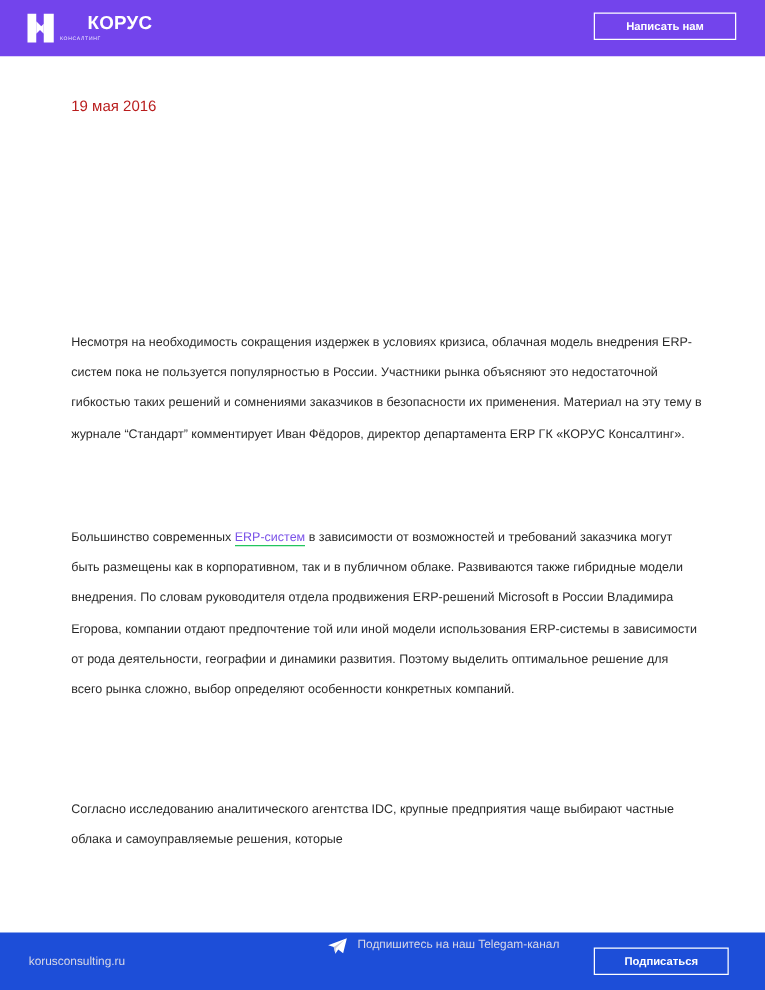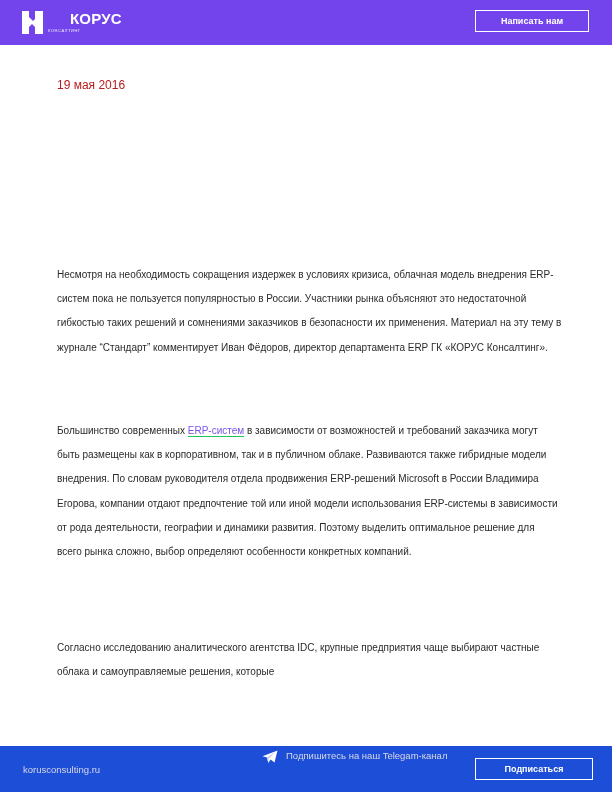--- a/index.html
+++ b/index.html
@@ -87,21 +87,21 @@
       font-size: 9.5px; color: #d8d8e6; cursor: pointer;
     }
     .tg {
       position: absolute; left: 262px; top: 4px; display: flex; align-items: flex-start;
     }
     .tg-icon { width: 16px; height: 14px; }
     .tg-text {
       margin-left: 8px; font-size: 9.5px; color: #d8d8e6; cursor: pointer;
     }
     .footer-btn {
-      position: absolute; left: 475px; top: 12px; width: 118px; height: 22px;
+      position: absolute; left: 475px; top: 12px; width: 108px; height: 22px;
       border: 1px solid #ffffff; box-sizing: border-box;
       color: #ffffff; font-size: 9px; font-weight: 700;
       display: flex; align-items: center; justify-content: center;
       background: transparent; cursor: pointer;
     }
   </style>
 </head>
 <body>
 
 <div class="page">

